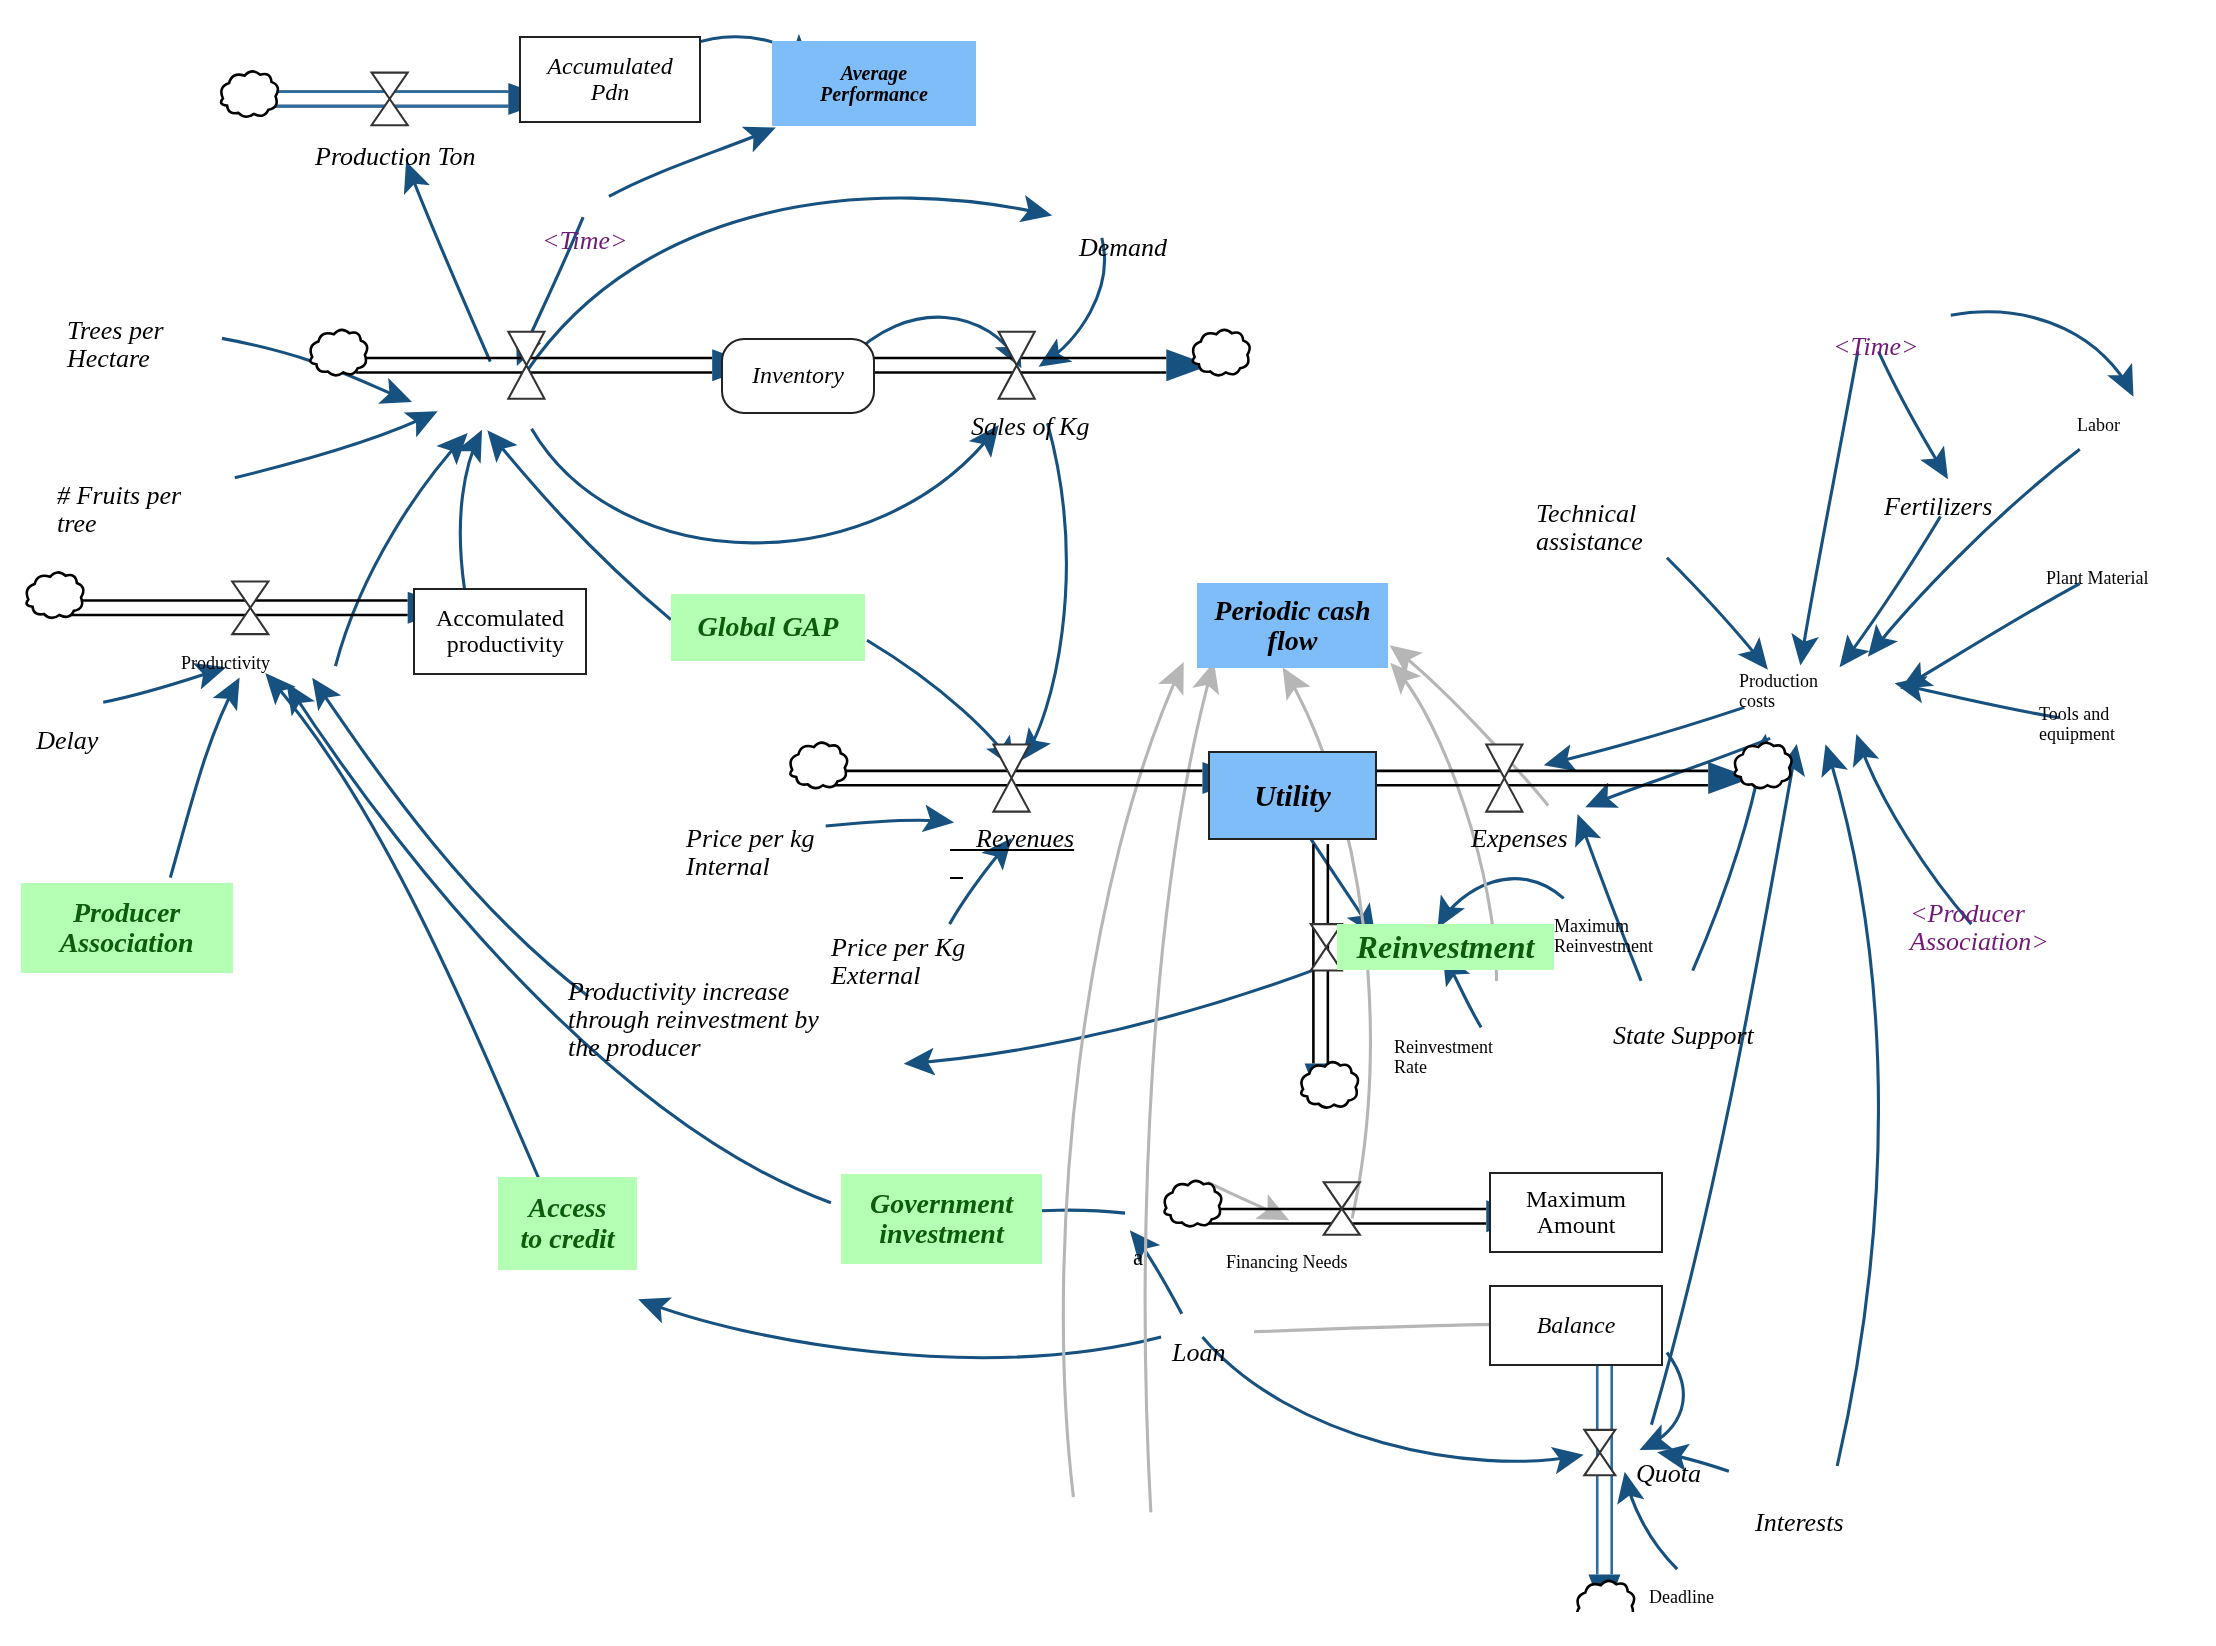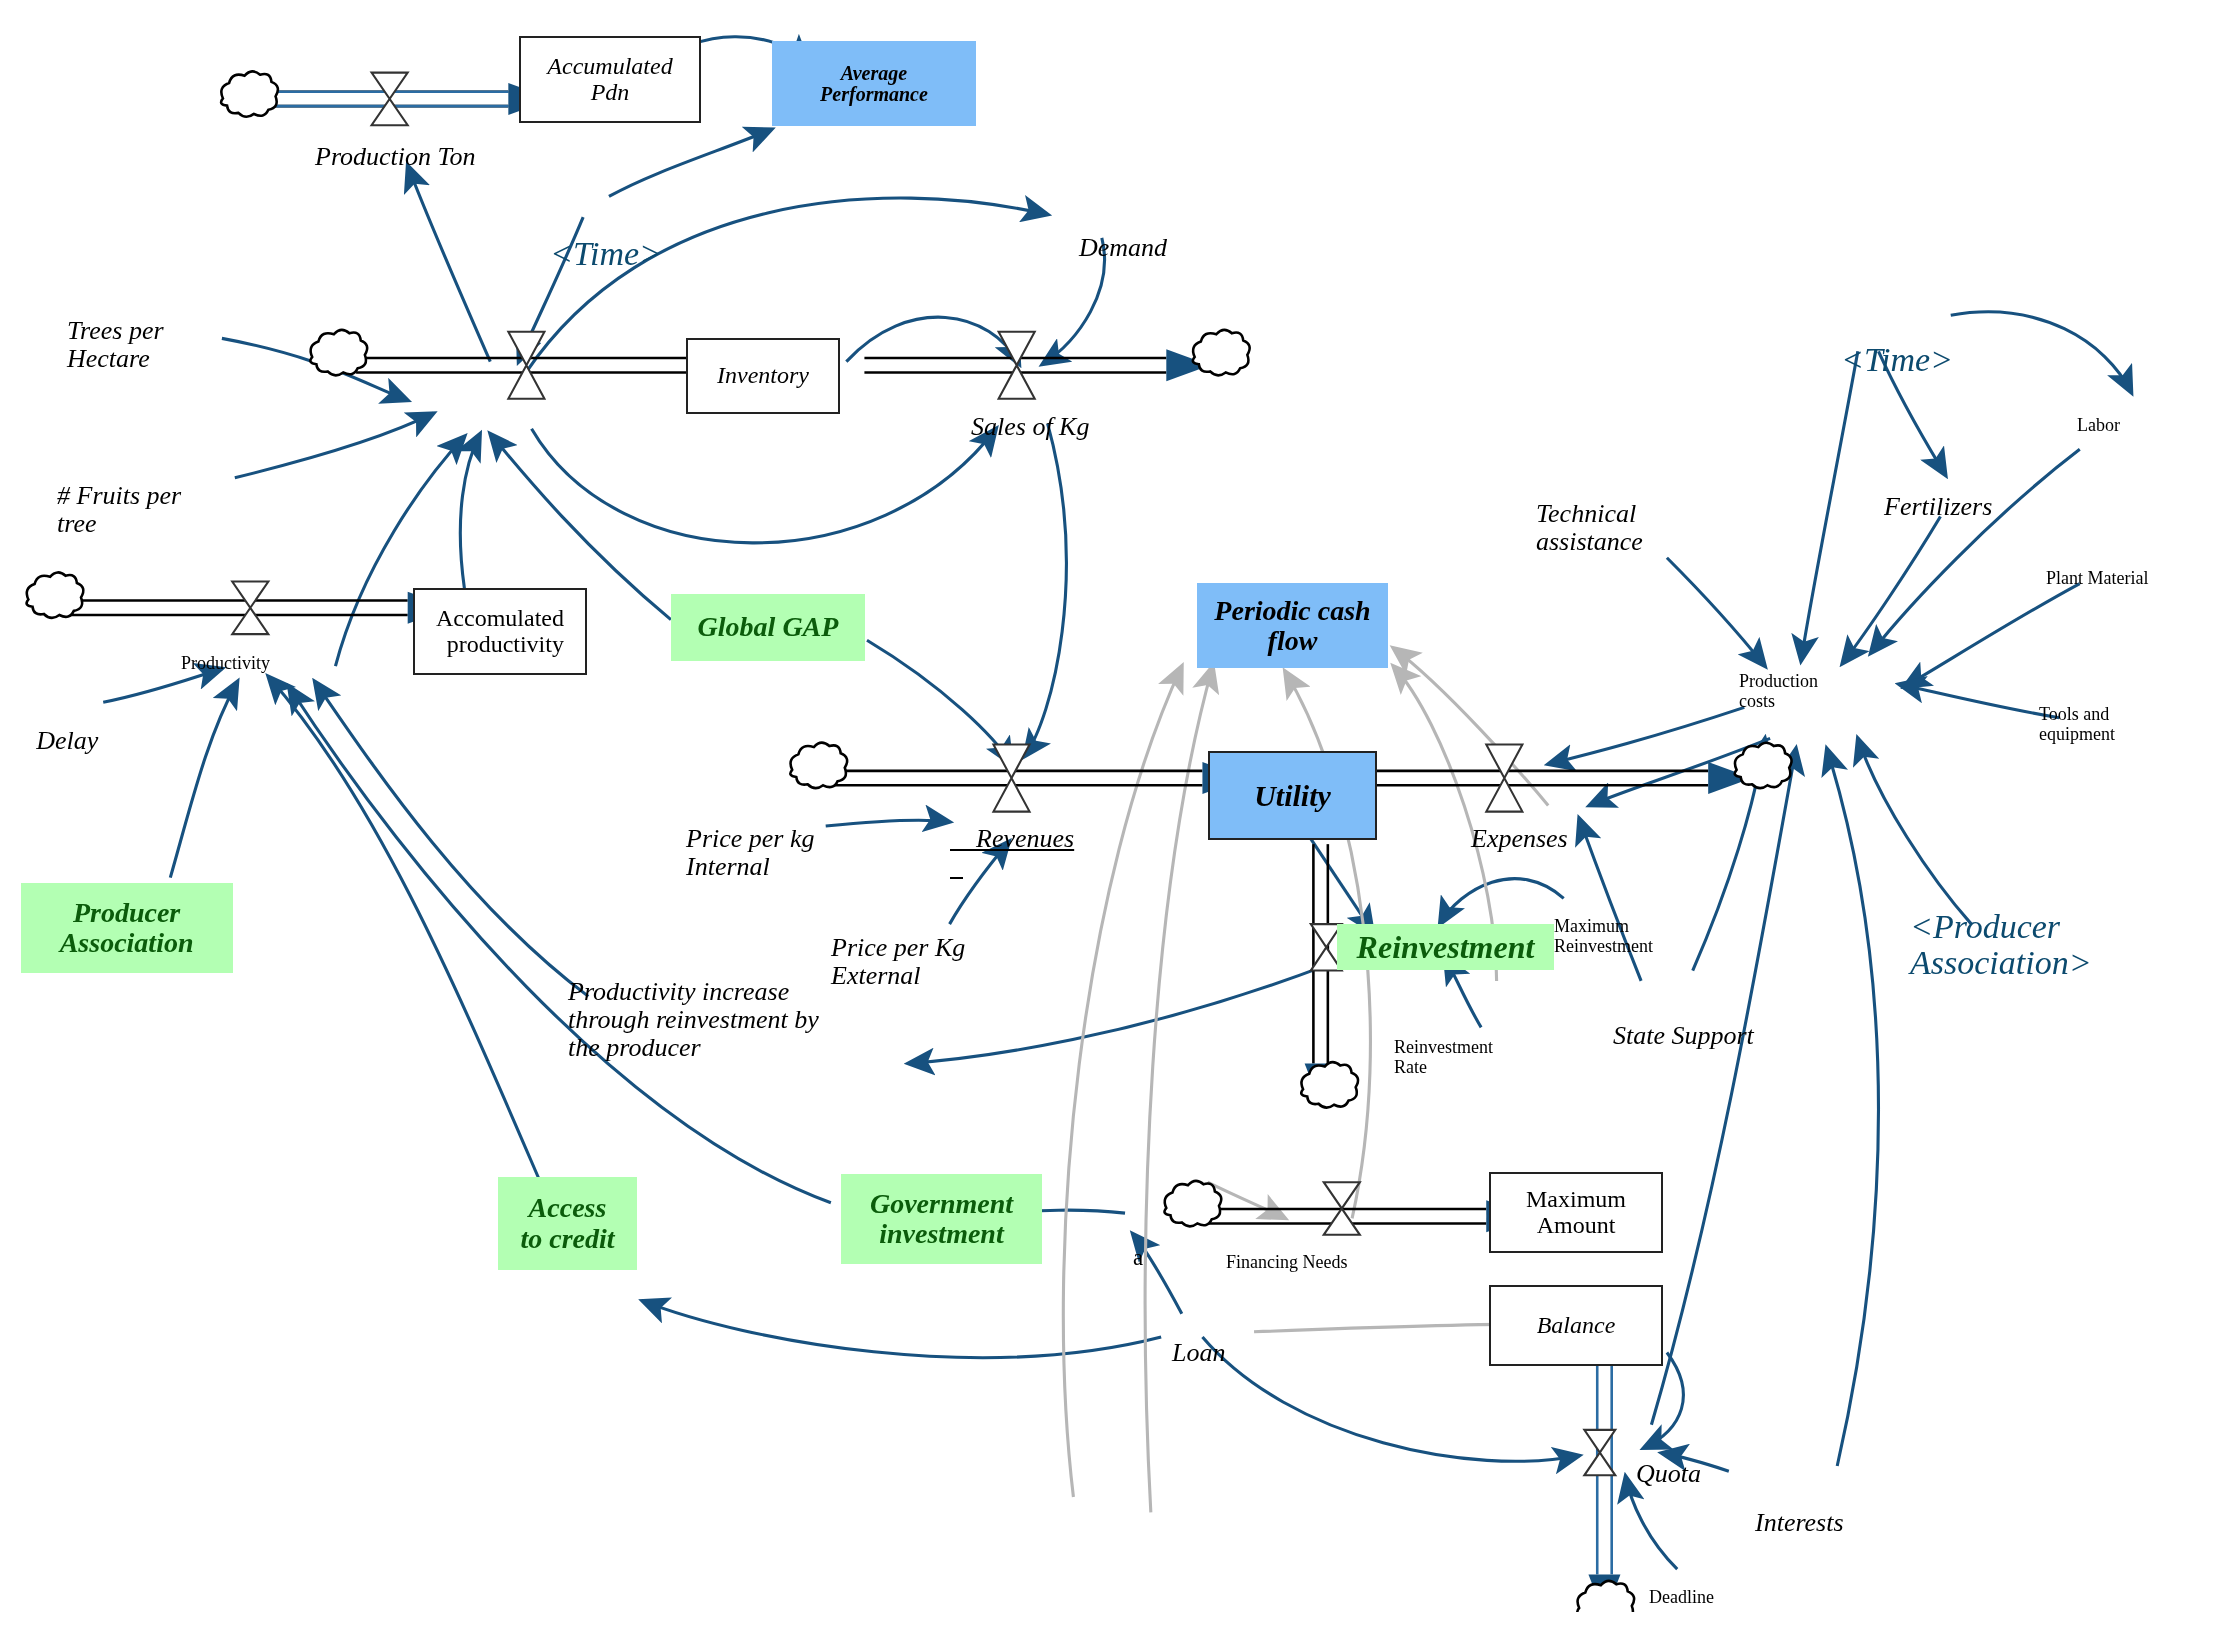--- a/index.html
+++ b/index.html
@@ -2,21 +2,21 @@
 <html style="font-size:8.3px"><head>
 <meta charset="utf-8">
 <style>
   html,body{margin:0;padding:0;background:#ffffff;}
   #stage{position:relative;width:2216px;height:1612px;background:#fff;overflow:hidden;
          font-family:"Liberation Serif", serif;}
   #wires{position:absolute;left:0;top:0;width:2216px;height:1647px;pointer-events:none;}
   .node{position:absolute;text-align:left;line-height:1.08;color:#000;}
   .aux{font-style:italic;font-size:26px;white-space:pre;}
   .aux-up{font-style:normal;font-size:18px;white-space:pre;}
-  .shadow{font-style:italic;font-size:34px;color:#0c4a6e;white-space:pre;}
+  .shadow{font-style:italic;font-size:26px;color:#701a75;white-space:pre;}
   .stockbox{position:absolute;border:2.1px solid #222;background:#fff;
             display:flex;align-items:center;justify-content:center;
             font-size:24px;line-height:1.05;text-align:center;}
   .stockbox.ital{font-style:italic;}
   .blue{background:#7fbdf8;border:none;color:#000;font-weight:bold;font-style:italic;}
   .blueframe{background:#7fbdf8;border:2.1px solid #222;color:#000;font-weight:bold;font-style:italic;}
   .green{position:absolute;background:#b3ffb3;color:#0b5c0b;font-weight:bold;font-style:italic;
          display:flex;align-items:center;justify-content:center;text-align:center;
          font-size:28px;line-height:1.08;}
 </style>
@@ -217,21 +217,21 @@
       <path d="M2520,2140 q-10,-22 12,-30 q6,-22 30,-14 q14,-16 30,-2 q20,-6 22,14 q20,8 8,28 q8,22 -14,26 q-8,18 -28,8 q-16,12 -30,-2 q-20,4 -22,-14 q-18,-2 -8,-14 Z" transform="translate(5,-30)"></path>
       <path d="M3060,3110 q-10,-22 12,-30 q6,-22 30,-14 q14,-16 30,-2 q20,-6 22,14 q20,8 8,28 q8,22 -14,26 q-8,18 -28,8 q-16,12 -30,-2 q-20,4 -22,-14 q-18,-2 -8,-14 Z" transform="translate(0,5)"></path>
     </g>
   </svg>
 
   <div class="stockbox ital" style="left:519px;top:36px;width:178px;height:83px;">
     <span style="white-space:pre-line">Accumulated
 Pdn</span>
   </div>
 
-  <div class="stockbox ital" style="left:686px;top:338px;width:150px;height:72px;">
+  <div class="stockbox ital" style="left:721px;top:338px;width:150px;height:72px;border-radius:23px;">
     <span style="white-space:pre-line">Inventory</span>
   </div>
 
   <div class="stockbox" style="left:413px;top:588px;width:170px;height:83px;text-align:right;">
     <span style="white-space:pre-line">Accomulated
 productivity</span>
   </div>
 
   <div class="stockbox blueframe" style="left:1208px;top:751px;width:165px;height:85px;font-size:30px;">
     <span style="white-space:pre-line">Utility</span>

